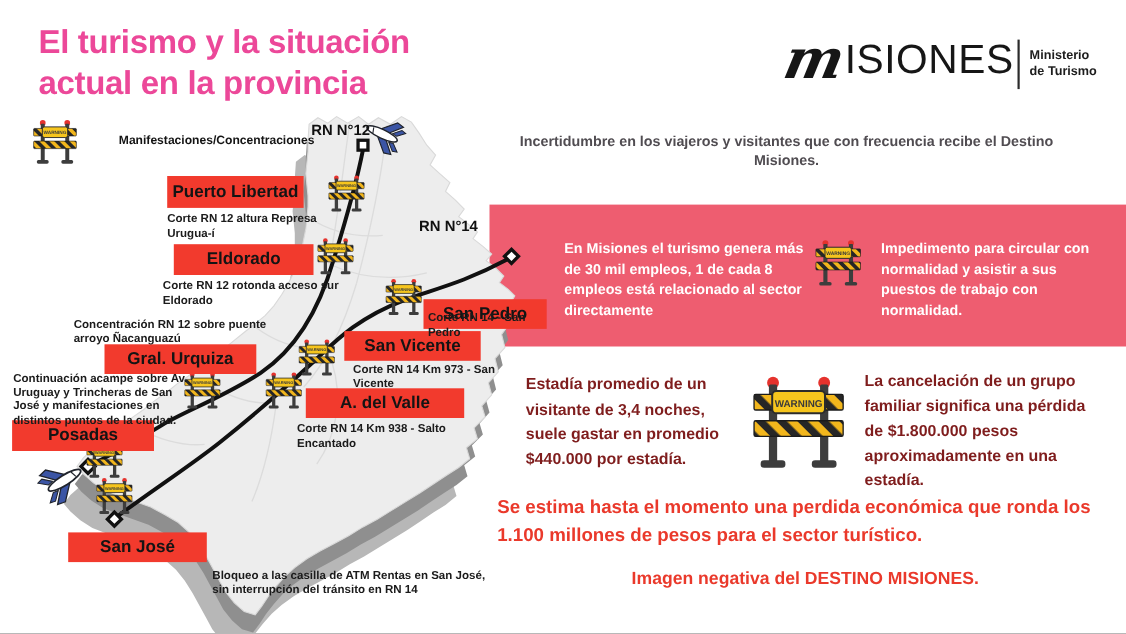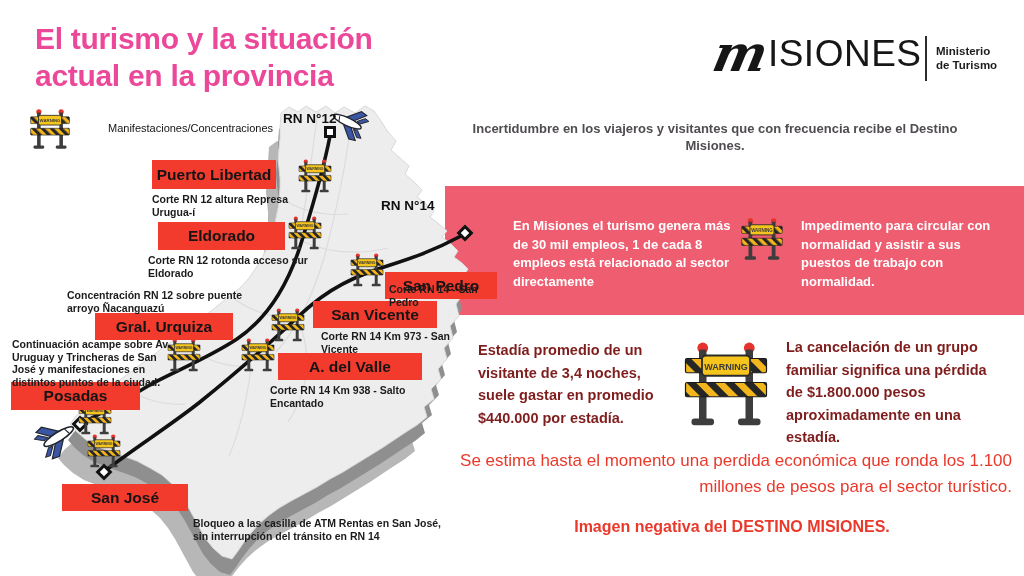--- a/index.html
+++ b/index.html
@@ -13,21 +13,21 @@
          color:#ec4899;letter-spacing:-0.3px;z-index:4;}
   
   .logo{left:714px;top:26px;height:56px;display:flex;align-items:center;z-index:4;}
   .logo .m{font-family:"DejaVu Serif",serif;font-style:italic;font-weight:700;
            font-size:50px;line-height:50px;color:#161616;transform:skewX(-12deg);margin-right:1px;}
   .logo .rest{font-size:37px;font-weight:500;letter-spacing:0.5px;color:#161616;}
   .logo-divider{left:925px;top:36px;width:2px;height:45px;background:#2b2b2b;z-index:4;}
   .ministry{left:936px;top:44px;font-size:11.5px;line-height:14px;font-weight:600;color:#1d1d1d;z-index:4;}
   
   .legend-icon{left:26px;top:106px;z-index:4;}
-  .legend-label{left:80px;top:122px;font-size:11px;font-weight:400;color:#141414;z-index:4;padding-left:28px;}
+  .legend-label{left:80px;top:122px;font-size:11px;font-weight:700;color:#141414;z-index:4;padding-left:28px;}
   
   .banner{left:445px;top:186px;width:579px;height:129px;background:#ee5d70;z-index:1;}
   .banner-text{color:#ffffff;font-size:13px;line-height:18.5px;font-weight:700;z-index:3;}
   .banner-left{left:513px;top:217px;width:228px;}
   .banner-right{left:801px;top:217px;width:196px;}
   .banner-icon{left:737px;top:215px;z-index:3;}
   
   .maplayer{left:0;top:0;width:1024px;height:576px;z-index:2;}
   
   .roadlabel{font-size:13.5px;font-weight:800;color:#101010;z-index:3;}
@@ -38,22 +38,22 @@
        display:flex;align-items:center;justify-content:center;z-index:3;}
   
   .note{font-size:10.5px;line-height:12.5px;font-weight:700;color:#1b1b1b;z-index:3;}
   
   .intro{left:470px;top:120px;width:490px;text-align:center;font-size:13px;
          line-height:17px;font-weight:700;color:#504c51;z-index:3;}
   .stat{font-size:14.5px;line-height:22.5px;font-weight:800;color:#7f1d1d;z-index:3;}
   .stat-left{left:478px;top:339px;width:180px;}
   .stat-right{left:786px;top:336px;width:205px;}
   .stats-icon{left:677px;top:336px;z-index:3;}
-  .loss{left:452px;top:448px;width:560px;text-align:right;font-size:17px;
-        line-height:26px;font-weight:400;color:#ea392b;z-index:3;}
+  .loss{left:452px;top:448px;width:560px;text-align:left;font-size:17px;
+        line-height:26px;font-weight:700;color:#ea392b;z-index:3;}
   .negimg{left:452px;top:518px;width:560px;text-align:center;font-size:16px;
           font-weight:800;color:#ea392b;z-index:3;}
   svg text{font-family:"Liberation Sans",sans-serif;}
 </style>
 </head>
 <body>
 
 <div class="stage">
 
   <div class="abs title">

